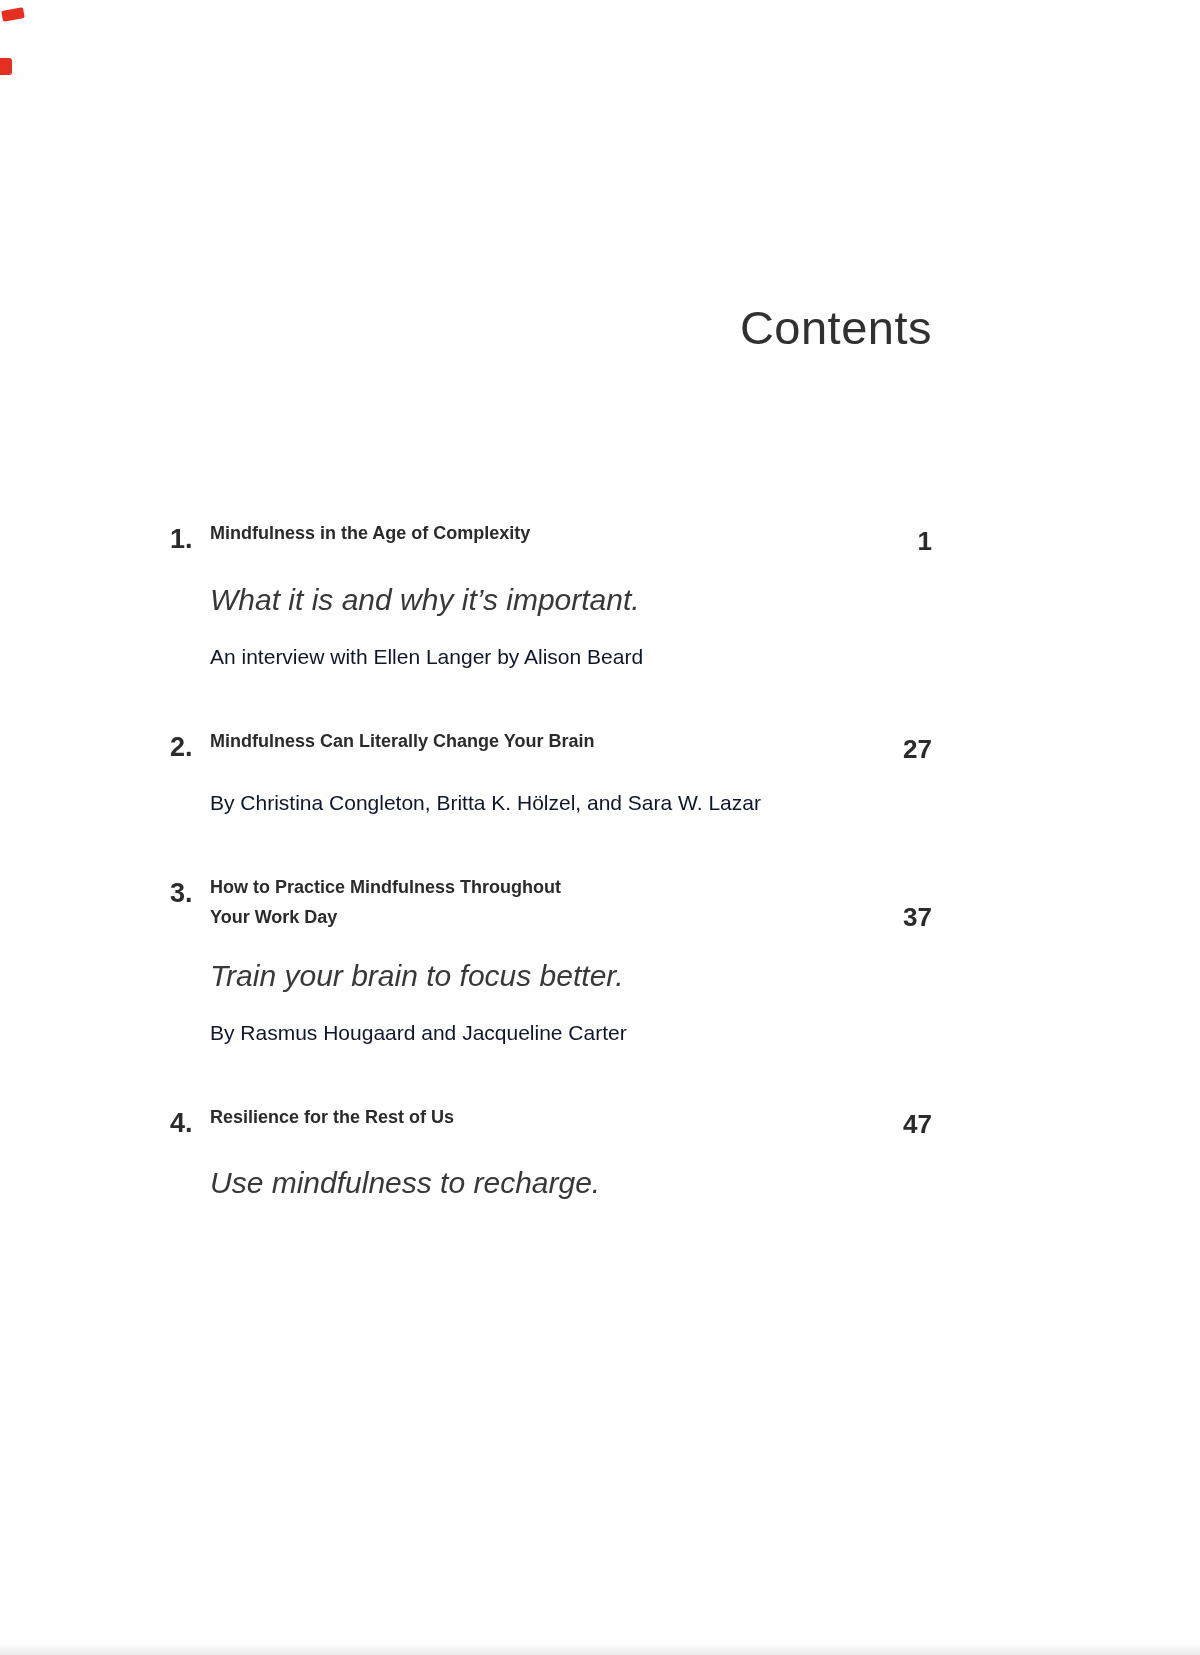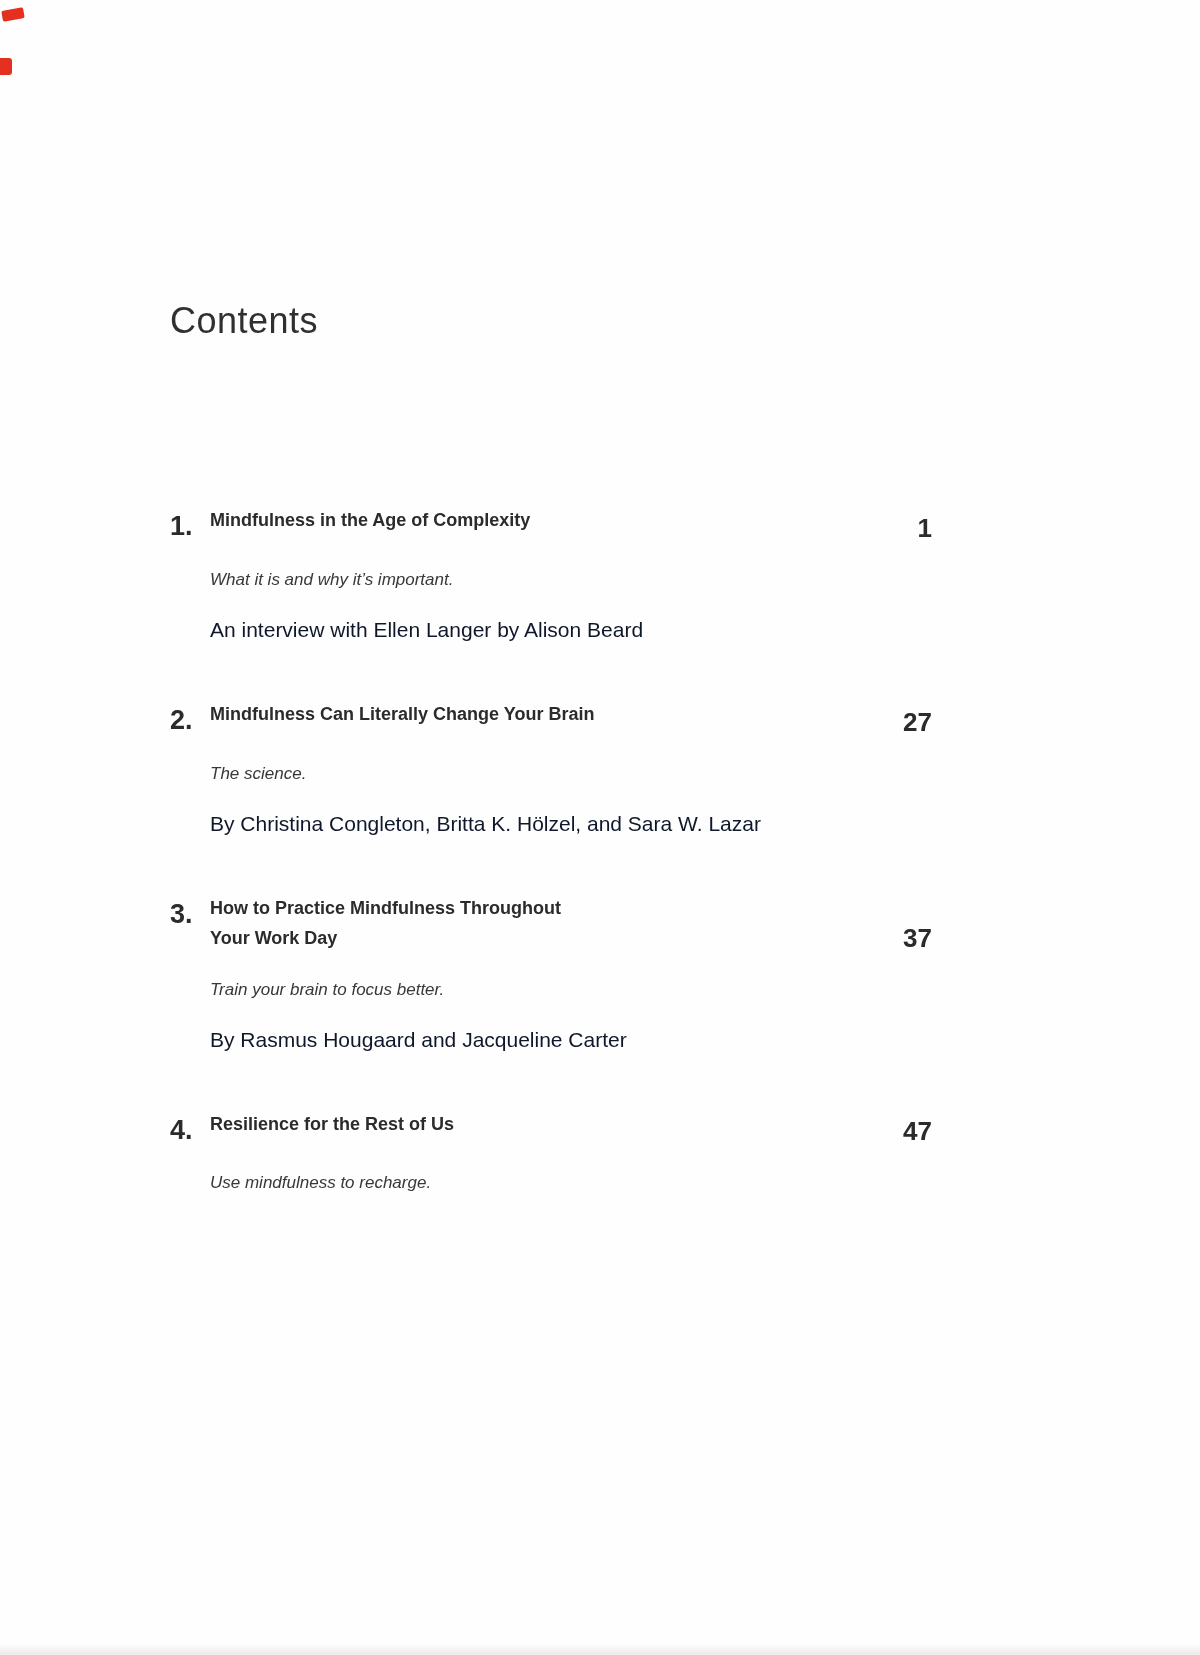--- a/index.html
+++ b/index.html
@@ -44,22 +44,22 @@
   .content {
     position: absolute;
     left: 170px;
     top: 0;
     width: 762px;
   }
 
   .title {
     margin-top: 300px;
     margin-bottom: 168px;
-    text-align: left;
-    font-size: 36px;
+    text-align: right;
+    font-size: 47px;
     font-weight: 400;
     letter-spacing: 0.5px;
     color: #303030;
   }
 
   .entry {
     margin-bottom: 62px;
   }
 
   .entry-head {
@@ -96,21 +96,21 @@
     color: #2b2b2b;
     min-width: 42px;
     text-align: right;
   }
 
   .entry-sub {
     margin-left: 40px;
     margin-bottom: 28px;
     font-family: "Liberation Sans", sans-serif;
     font-style: italic;
-    font-size: 17px;
+    font-size: 30px;
     color: #383838;
   }
 
   .entry-byline {
     margin-left: 40px;
     font-size: 21px;
     color: #0f172a;
   }
 
   .bottom-shadow {
@@ -143,21 +143,20 @@
       <div class="entry-sub">What it is and why it’s important.</div>
       <div class="entry-byline">An interview with Ellen Langer by Alison Beard</div>
     </div>
 
     <div class="entry">
       <div class="entry-head">
         <span class="entry-num">2.</span>
         <span class="entry-title">Mindfulness Can Literally Change Your Brain</span>
         <span class="entry-page">27</span>
       </div>
-      <div class="entry-sub">The science.</div>
       <div class="entry-byline">By Christina Congleton, Britta K. Hölzel, and Sara W. Lazar</div>
     </div>
 
     <div class="entry">
       <div class="entry-head">
         <span class="entry-num">3.</span>
         <span class="entry-title">How to Practice Mindfulness Throughout
 Your Work Day</span>
         <span class="entry-page">37</span>
       </div>

